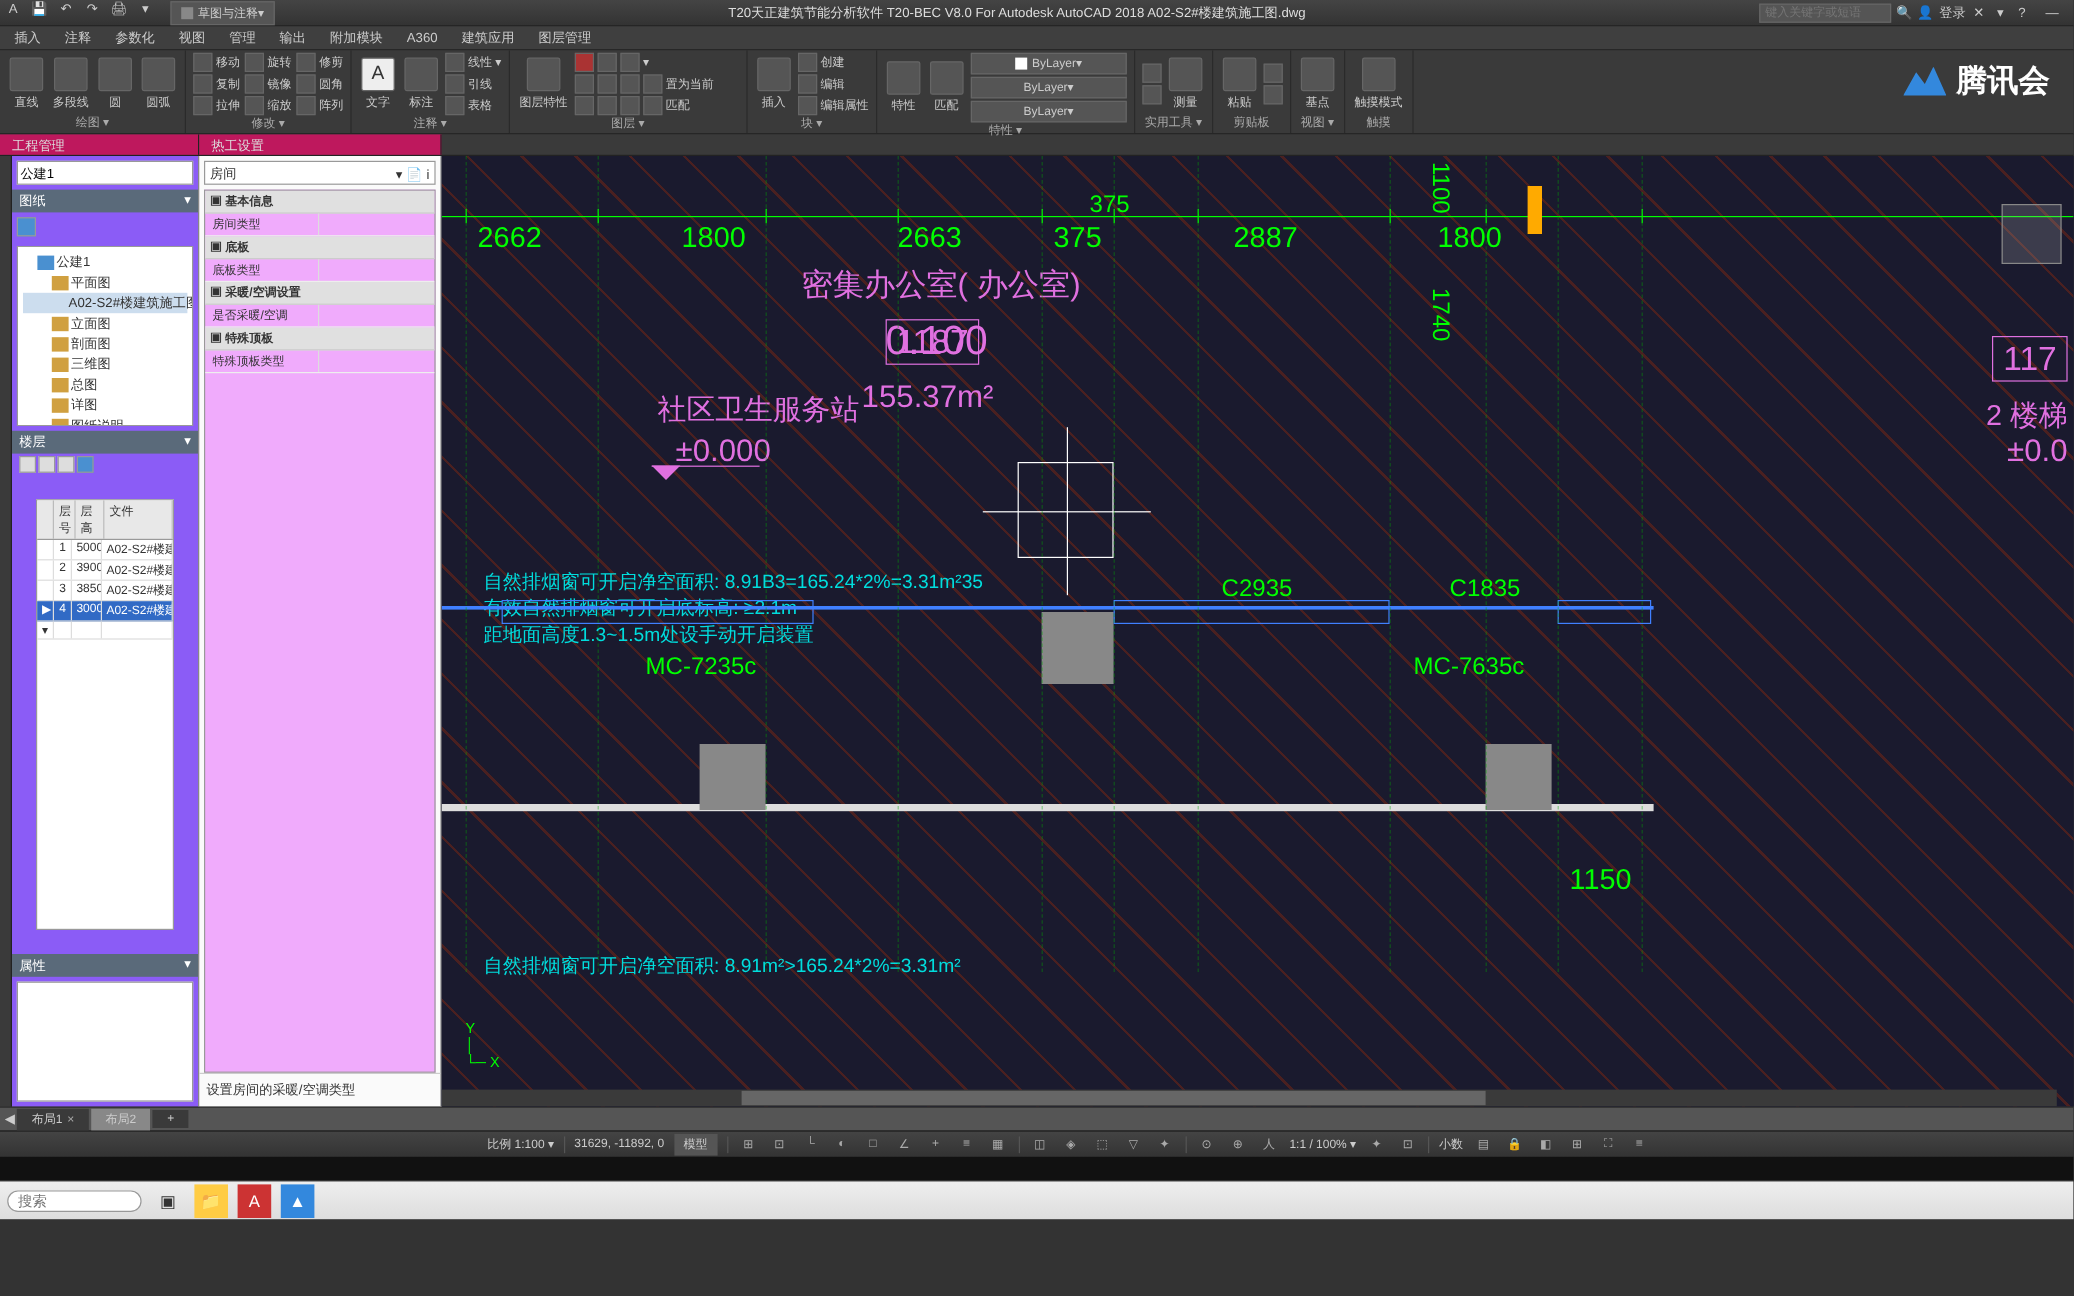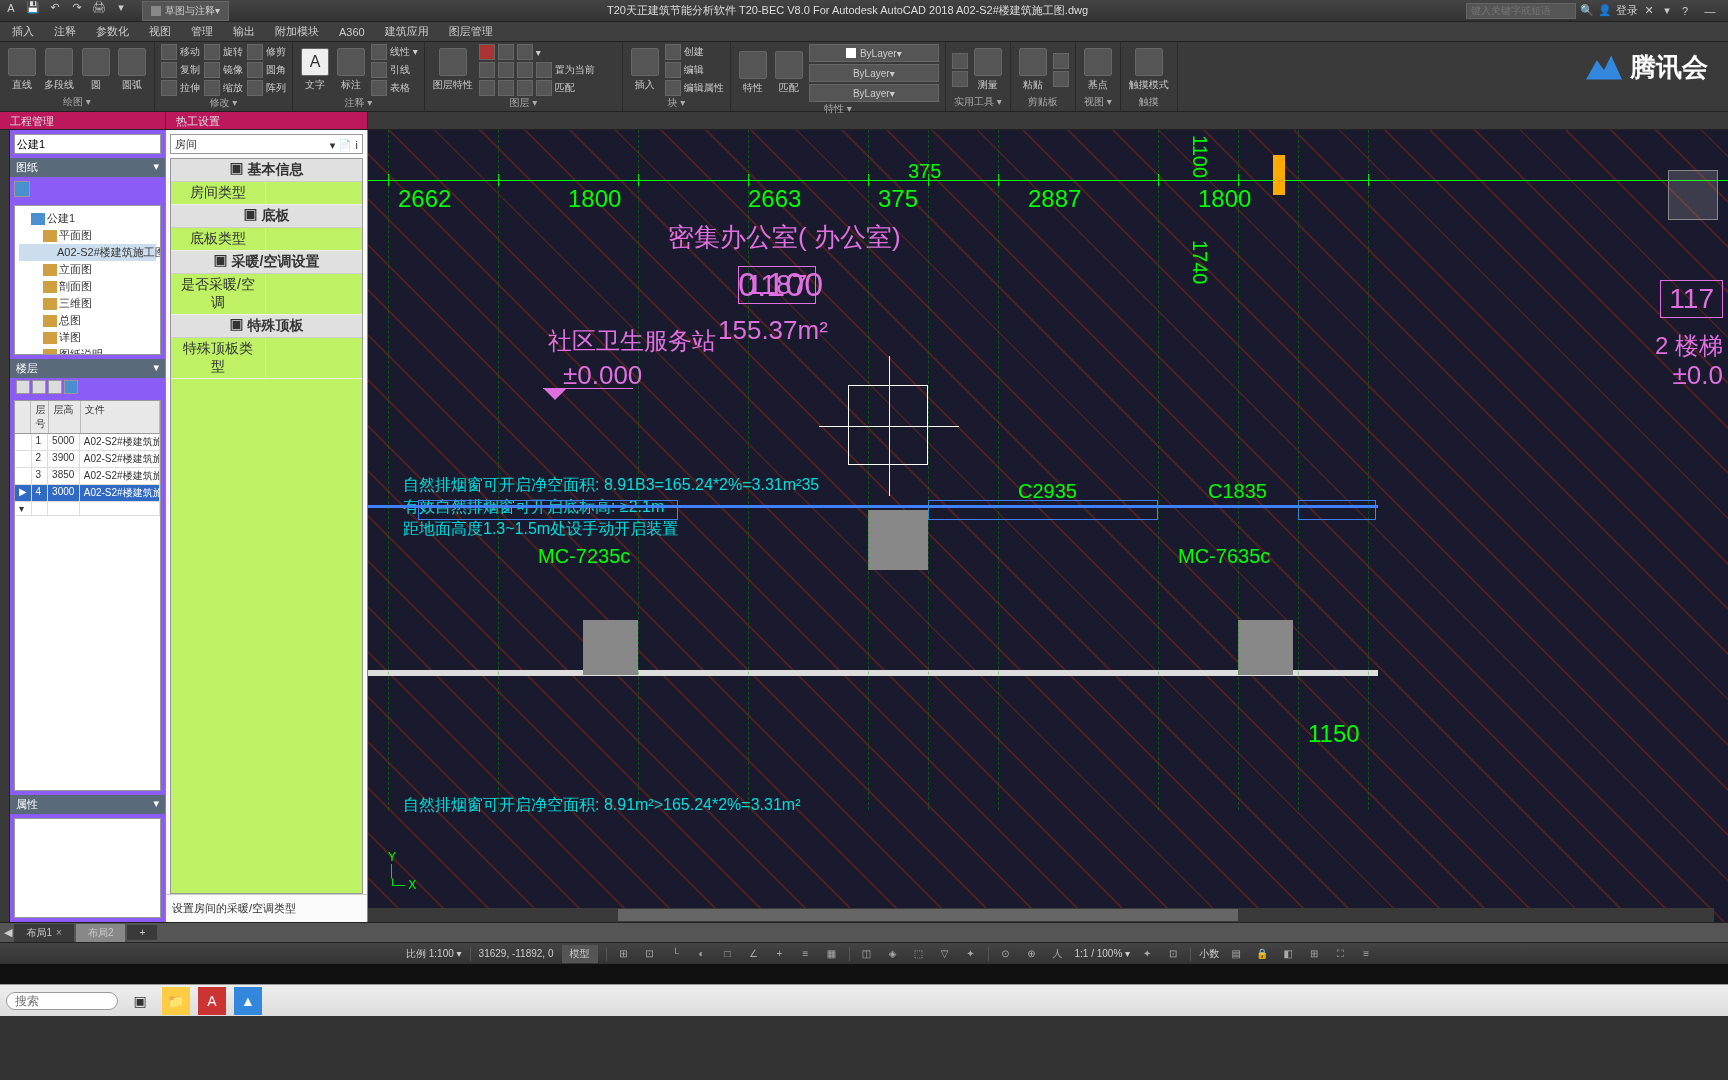--- a/index.html
+++ b/index.html
@@ -42,31 +42,31 @@
 .tool-ico { width: 16px; height: 16px; background: #ddd; border: 1px solid #999; display: inline-block; }
 .tree { flex: 0 0 auto; background: #fff; border: 1px solid #999; margin: 4px; padding: 4px; font-size: 11px; height: 150px; overflow: auto; }
 .tree-item { padding: 1px 0 1px 12px; white-space: nowrap; display: flex; align-items: center; gap: 2px; }
 .tree-item.l2 { padding-left: 24px; }
 .tree-item.l3 { padding-left: 36px; }
 .tree-item.sel { background: #ccddee; }
 .tree-ico { width: 14px; height: 12px; background: #4a90d0; display: inline-block; }
 .tree-ico.doc { background: #d0a040; }
 .small-ctrl { display: flex; gap: 2px; padding: 2px 6px; }
 .small-ctrl span { width: 14px; height: 14px; background: #ddd; border: 1px solid #999; }
-.grid { background: #fff; border: 1px solid #999; margin: 4px; font-size: 10px; flex: 1; }
+.grid { background: #fff; border: 1px solid #999; margin: 20px; font-size: 10px; flex: 1; }
 .grid-hdr { display: flex; background: #e8e8e8; border-bottom: 1px solid #999; }
 .grid-hdr div { padding: 2px 4px; border-right: 1px solid #bbb; }
 .grid-row { display: flex; border-bottom: 1px solid #ddd; }
 .grid-row div { padding: 1px 4px; border-right: 1px solid #ddd; overflow: hidden; white-space: nowrap; }
 .grid-row.sel { background: #316ac5; color: #fff; }
 .c0 { width: 18px; } .c1 { width: 36px; } .c2 { width: 94px; }
 
 .props-panel { width: 202px; background: #fafafa; color: #333; border-right: 1px solid #888; display: flex; flex-direction: column; }
 .props-combo { background: #fff; border: 1px solid #999; height: 20px; margin: 4px; display: flex; align-items: center; justify-content: space-between; padding: 0 4px; font-size: 11px; }
-.prop-grid { flex: 1; background: #bef264; border: 1px solid #999; margin: 0 4px; font-size: 14px; text-align: center; }
+.prop-grid { flex: 1; background: #f0abfc; border: 1px solid #999; margin: 0 4px; font-size: 10px; }
 .prop-cat { background: #e0e0e0; padding: 2px 4px; font-weight: bold; border-bottom: 1px solid #ccc; }
 .prop-row { display: flex; border-bottom: 1px solid #eee; }
 .prop-row > div { padding: 2px 6px; }
 .prop-k { width: 95px; border-right: 1px solid #ddd; }
 .prop-v { flex: 1; }
 .props-foot { padding: 6px; font-size: 11px; border-top: 1px solid #ccc; }
 
 .canvas { flex: 1; background: #1a1a2e; position: relative; overflow: hidden; }
 .hatch { position: absolute; inset: 0; background: repeating-linear-gradient(45deg, #1a1a2e 0 30px, #4a2020 30px 32px); }
 .cv-overlay { position: absolute; inset: 0; }

